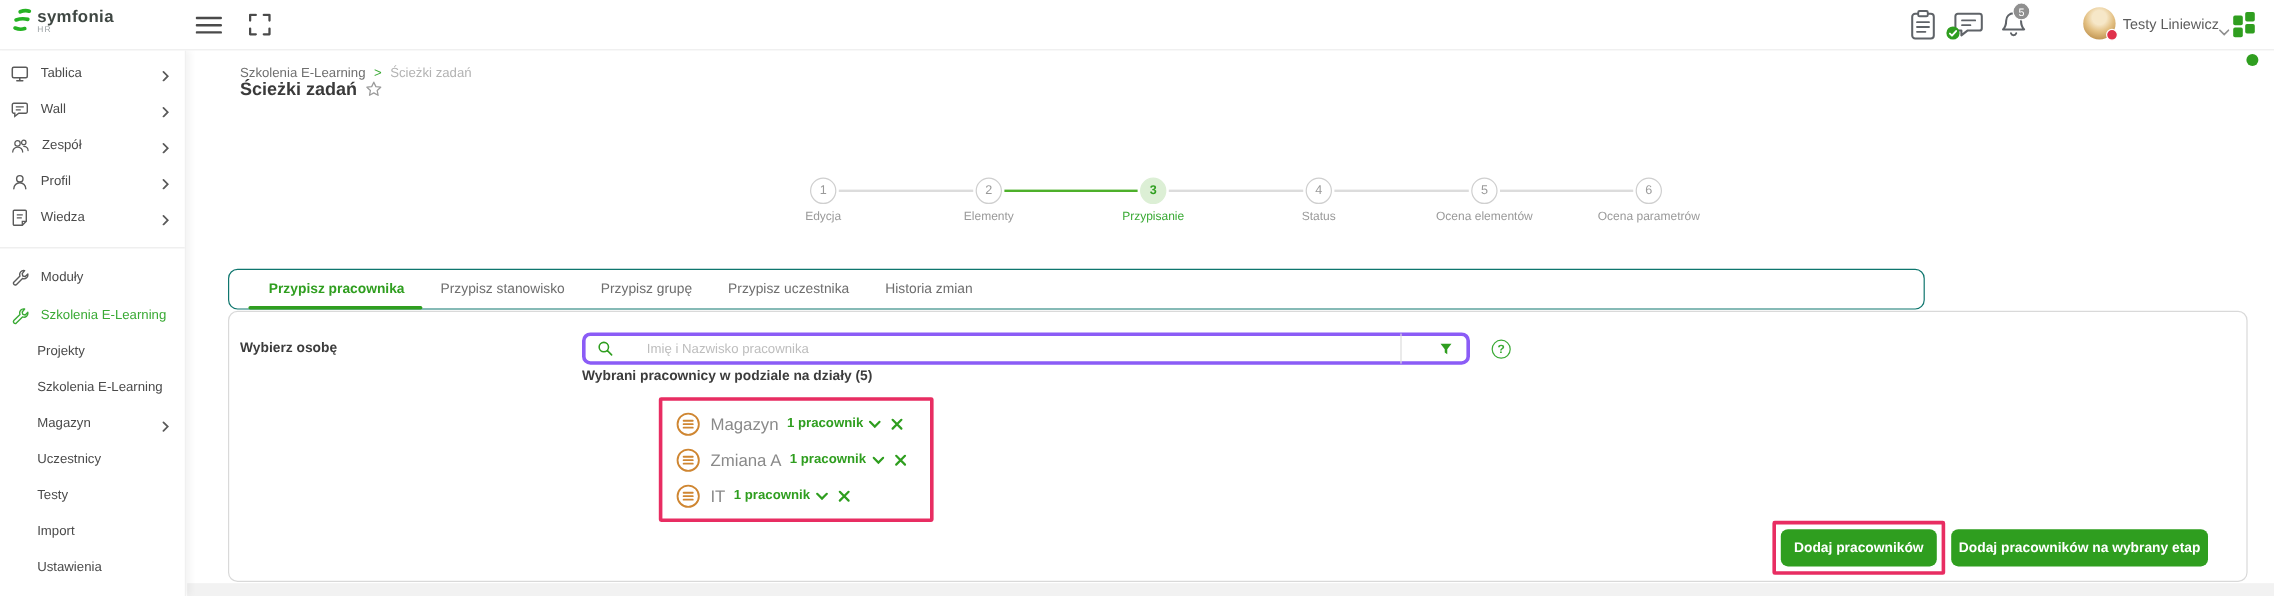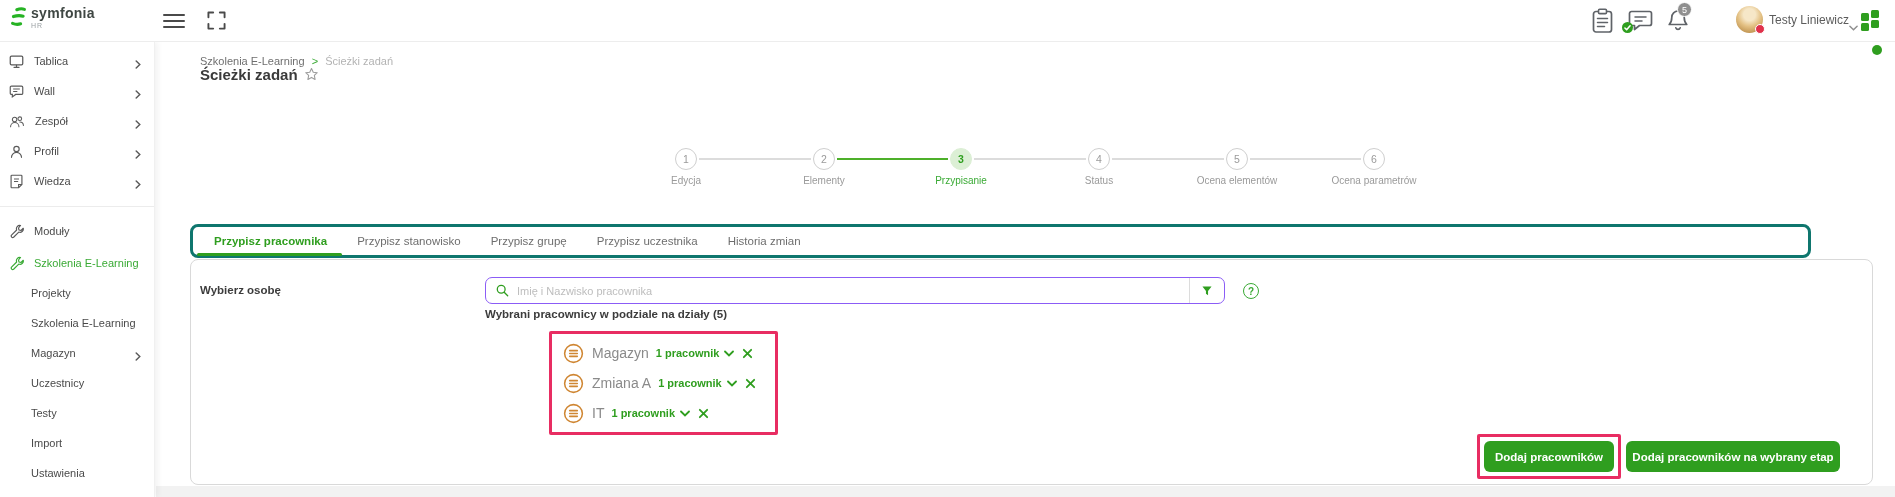--- a/index.html
+++ b/index.html
@@ -57,32 +57,32 @@
   .step { position:absolute; top:148px; width:120px; display:flex; flex-direction:column; align-items:center; z-index:4; }
   .step-circle { width:22px; height:22px; border-radius:50%; background:#fff; border:1px solid #cfcfcf; color:#9a9a9a;
                  font-size:10.5px; line-height:20px; text-align:center; }
   .step-label { font-size:10px; color:#9a9a9a; margin-top:5px; white-space:nowrap; }
   .step.active .step-circle { background:#dcefd5; border-color:#dcefd5; color:#2f9e1f; font-weight:bold; }
   .step.active .step-label { color:#3aaa35; }
   .connector { position:absolute; top:158px; height:2px; background:#dcdcdc; z-index:1; }
   .connector.done { background:#4db02a; }
 
   
-  .tabs-card { position:absolute; left:190px; top:224px; width:1621px; height:34px; background:#fff;
-               border:3px solid #0f766e; border-radius:8px; display:flex; align-items:center; padding-left:6px; z-index:5; }
+  .tabs-card { position:absolute; left:190px; top:224px; width:1414px; height:34px; background:#fff;
+               border:1px solid #0f766e; border-radius:8px; display:flex; align-items:center; padding-left:18px; z-index:5; }
   .tab { position:relative; height:100%; display:flex; align-items:center; padding:0 15px; font-size:11.5px; color:#6e6e6e; cursor:pointer; white-space:nowrap; }
   .tab.active { color:#2f9e1f; font-weight:bold; }
   .tab.active::after { content:""; position:absolute; left:-2px; right:0; bottom:-1px; height:3px; background:#2f9e1f; border-radius:2px; }
 
   
   .content-card { position:absolute; left:190px; top:259px; width:1683px; height:226px; background:#fff;
                   border:1px solid #d9d9d9; border-radius:8px; z-index:4; }
   .select-label { position:absolute; left:200px; top:284px; font-size:11.5px; font-weight:bold; color:#3c3c3c; z-index:6; }
-  .search-box { position:absolute; left:485px; top:277px; width:740px; height:27px; border:1px solid #8b5cf6; border-radius:7px;
-                display:flex; align-items:center; background:#fff; z-index:6; }
+  .search-box { position:absolute; left:485px; top:277px; width:740px; height:27px; border:3px solid #8b5cf6; border-radius:7px;
+                display:flex; align-items:center; background:#fff; z-index:6;gap:20px; }
   .search-box .mag { margin:0 8px 0 10px; display:flex; }
   .search-input { flex:1; border:none; outline:none; font-size:11px; color:#555; font-family:inherit; background:transparent; }
   .search-input::placeholder { color:#bdbdbd; }
   .filter-sep { width:1px; height:25px; background:#dcdcdc; }
   .filter-btn { width:34px; height:100%; display:flex; align-items:center; justify-content:center; cursor:pointer; }
   .help-icon { position:absolute; left:1243px; top:283px; width:16px; height:16px; border-radius:50%; border:1.5px solid #3aaa35;
                color:#3aaa35; font-size:10px; font-weight:bold; display:flex; align-items:center; justify-content:center; cursor:pointer; z-index:6; }
   .selected-header { position:absolute; left:485px; top:308px; font-size:11.5px; font-weight:bold; color:#3c3c3c; z-index:6; }
 
   .dept-highlight { position:absolute; left:549px; top:331px; width:229px; height:104px; border:3px solid #e82d62; border-radius:2px; z-index:7; pointer-events:none; }

